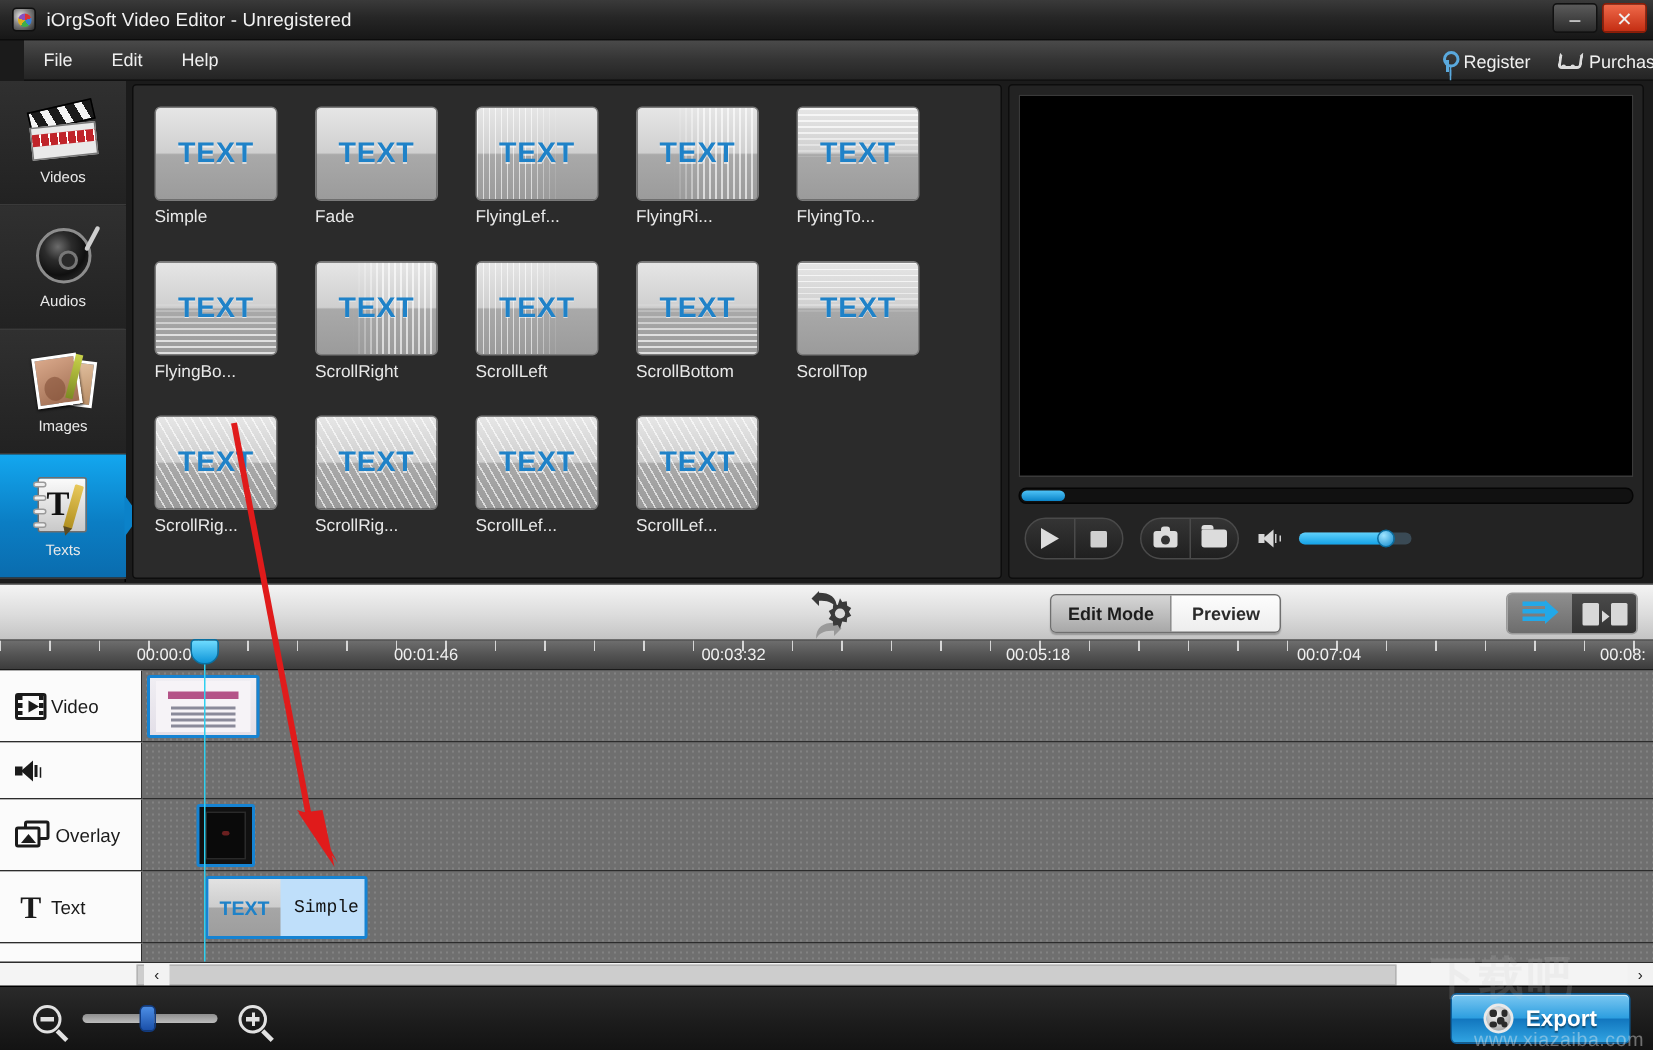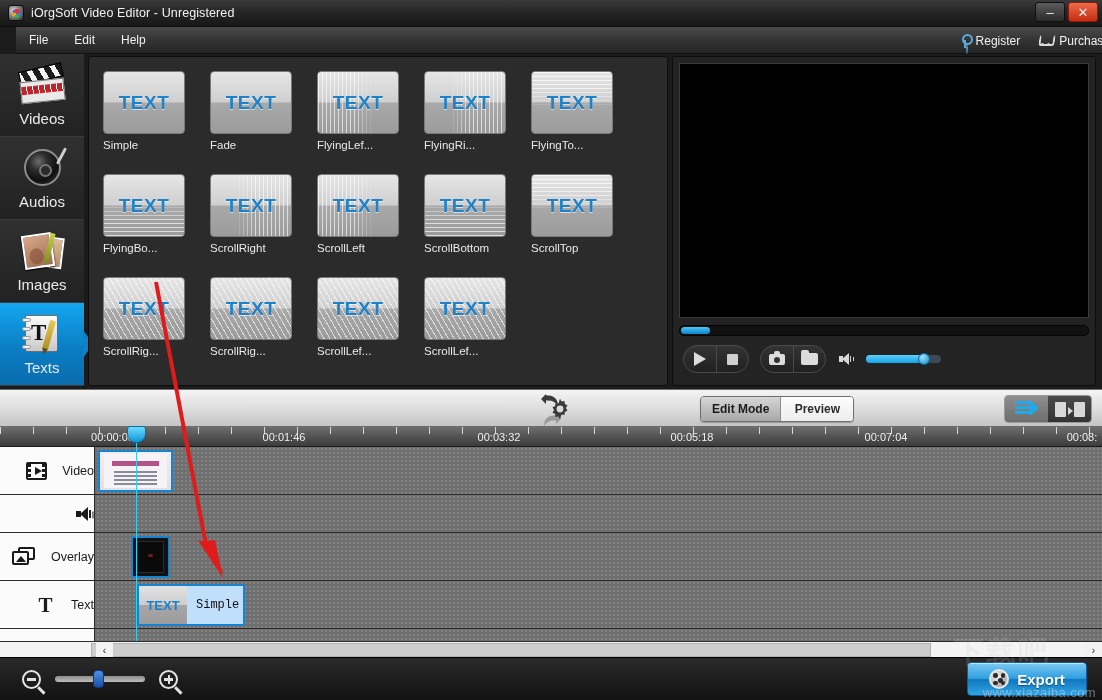--- a/index.html
+++ b/index.html
@@ -63,21 +63,21 @@
     position:relative;width:84px;height:83px;
     border-bottom:1px solid #3a3a3a;
     background:linear-gradient(180deg,#303030,#222);
     display:flex;flex-direction:column;align-items:center;justify-content:center;gap:3px;
   }
   .side-item.active{background:linear-gradient(180deg,#13a7ef 0%,#0b7ec4 55%,#0a6cae 100%);}
   .side-item.active:after{
     content:"";position:absolute;right:-9px;top:27px;
     border-top:14px solid transparent;border-bottom:14px solid transparent;border-left:10px solid #0b82c9;
   }
-  .side-label{font-size:15px;color:#e9e9e9;}
+  .side-label{font-size:10px;color:#e9e9e9;}
   .side-ico{width:46px;height:44px;position:relative;}
 
   
   .ic-clap{transform:rotate(-6deg);}
   .ic-clap .top{position:absolute;left:1px;top:4px;width:44px;height:14px;background:#1b1b1b;border:1px solid #000;transform:rotate(-7deg);
     background-image:repeating-linear-gradient(72deg,#f4f4f4 0 5px,#1b1b1b 5px 11px);}
   .ic-clap .body{position:absolute;left:1px;top:17px;width:44px;height:22px;background:#e9e9e9;border:1px solid #777;}
   .ic-clap .band{position:absolute;left:2px;top:22px;width:42px;height:8px;background:#c0242a;}
   .ic-clap .band:after{content:"";position:absolute;left:0;top:0;width:100%;height:100%;
     background-image:repeating-linear-gradient(90deg,transparent 0 5px,#fff 5px 6px);}
@@ -229,21 +229,21 @@
     border-radius:3px 3px 9px 9px;border:1px solid #0a6f9f;
   }
 
   .tracks{position:absolute;left:0;top:447px;width:1102px;height:194px;background:#777;}
   .track{position:relative;height:48px;border-bottom:1px solid #2c2c2c;
     background-image:radial-gradient(#828282 .8px, #6f6f6f .8px);background-size:4px 4px;}
   .track:last-child{border-bottom:none;}
   .track-head{
     position:absolute;left:0;top:0;width:95px;height:48px;background:#fbfbfb;
     border-right:1px solid #2c2c2c;border-bottom:1px solid #2c2c2c;
-    display:flex;align-items:center;gap:15px;padding-left:10px;color:#111;justify-content:flex-end;
+    display:flex;align-items:center;gap:3px;padding-left:10px;color:#111;
   }
   .track-head .tname{font-size:12.5px;color:#1a1a1a;}
   .ic-film{width:21px;height:18px;border:2px solid #1a1a1a;border-radius:2px;position:relative;}
   .ic-film:before,.ic-film:after{content:"";position:absolute;top:-0px;width:3px;height:14px;background:repeating-linear-gradient(180deg,#1a1a1a 0 3px,transparent 3px 5px);}
   .ic-film:before{left:0;} .ic-film:after{right:0;}
   .ic-film .pl{position:absolute;left:7px;top:3px;border-left:7px solid #1a1a1a;border-top:4px solid transparent;border-bottom:4px solid transparent;}
   .ic-spk2{width:18px;height:14px;position:relative;}
   .ic-spk2:before{content:"";position:absolute;left:0;top:4px;width:5px;height:6px;background:#1a1a1a;}
   .ic-spk2:after{content:"";position:absolute;left:4px;top:0;border-top:7px solid transparent;border-bottom:7px solid transparent;border-right:8px solid #1a1a1a;}
   .ic-spk2 em{position:absolute;left:13px;top:3px;width:1.5px;height:8px;background:#1a1a1a;box-shadow:3px 1px 0 -0.5px #1a1a1a;}
@@ -569,21 +569,21 @@
             <span class="b b2"></span>
           </span>
       </div>
     </div>
   </div>
 
   <div class="ruler" id="ruler">
     <div class="ticks"></div>
   <div class="tlabel" style="left: 104px; padding-left: 17px;">00:00:00</div>
       <div class="tlabel" style="left: 284px;">00:01:46</div>
-      <div class="tlabel" style="left: 499px;">00:03:32</div>
+      <div class="tlabel" style="left: 489px;">00:03:32</div>
       <div class="tlabel" style="left: 692px;">00:05:18</div>
       <div class="tlabel" style="left: 886px;">00:07:04</div>
       <div class="tlabel" style="left: 1082px;">00:08:</div>
     </div>
   <div class="playhead">
     <div class="playhead-knob"></div>
   </div>
 
   <div class="tracks">
 

